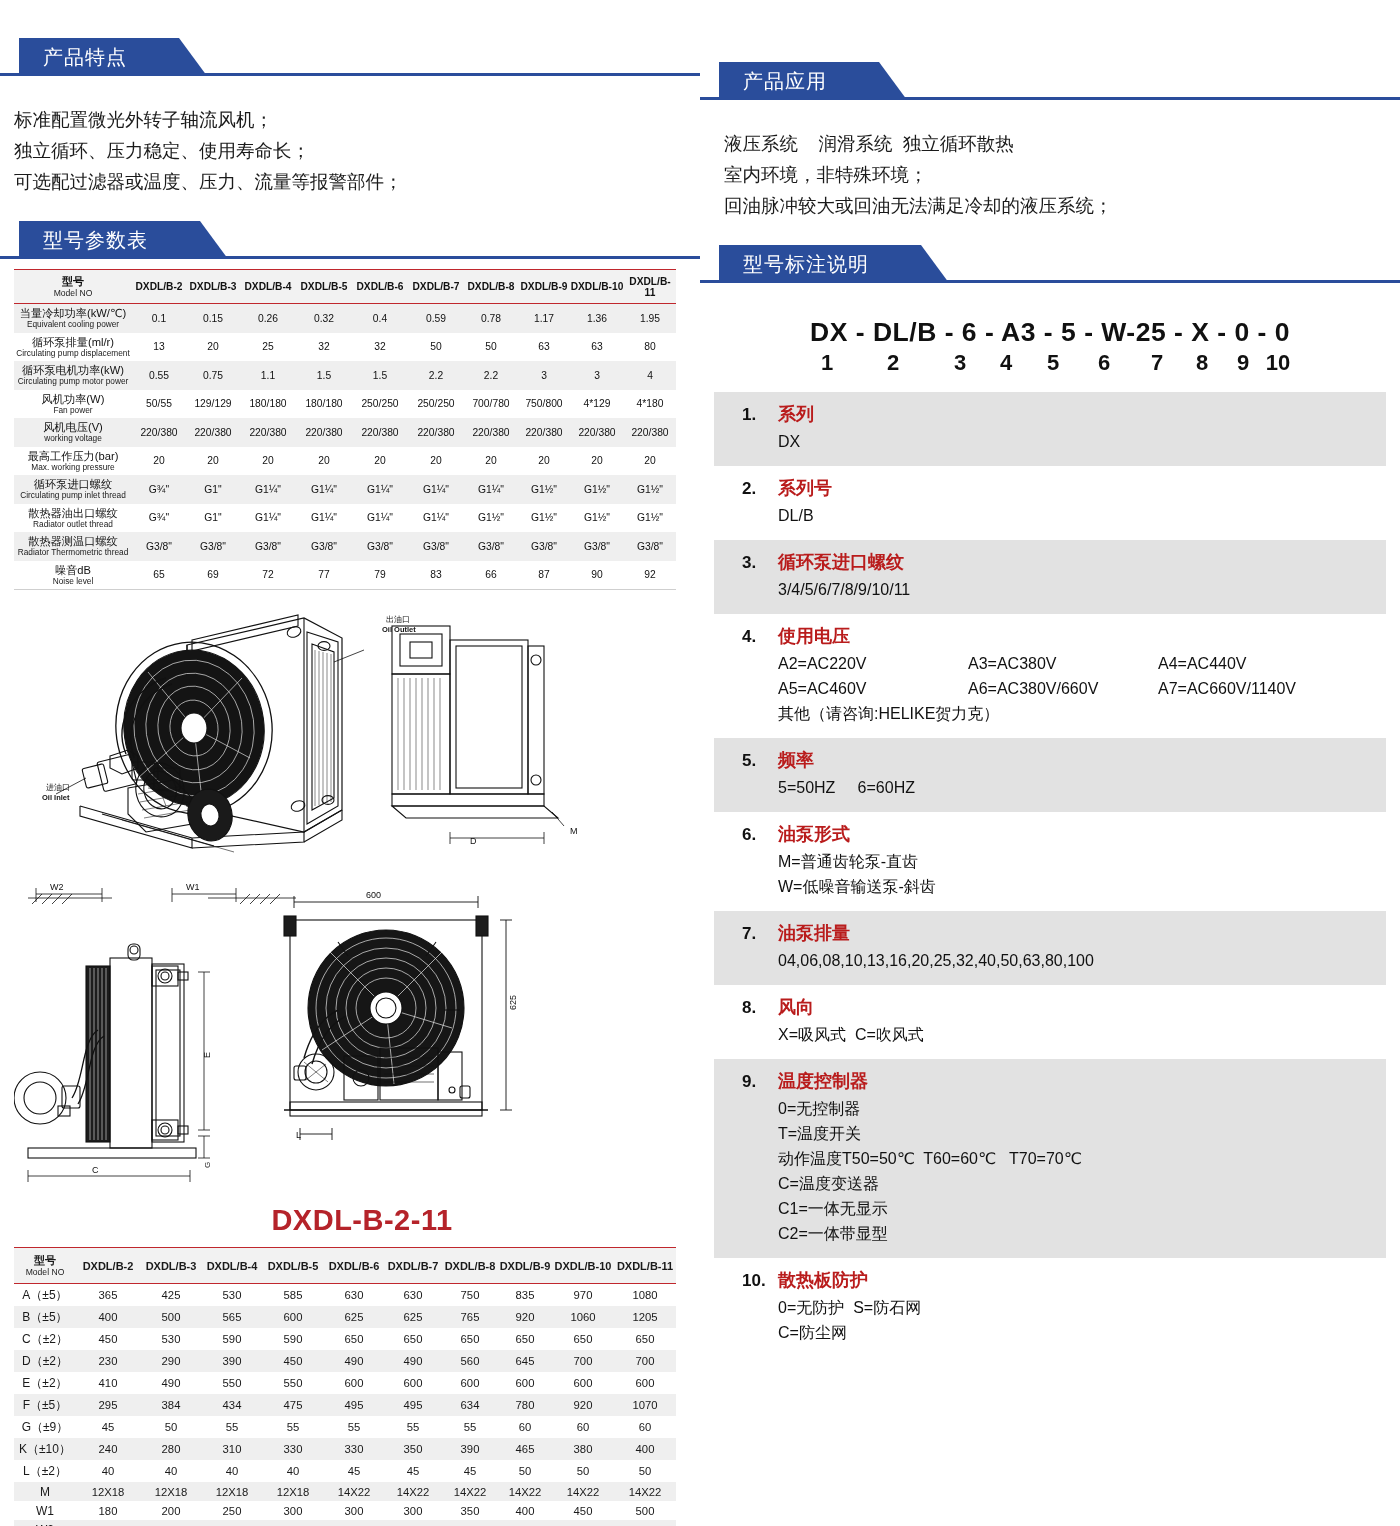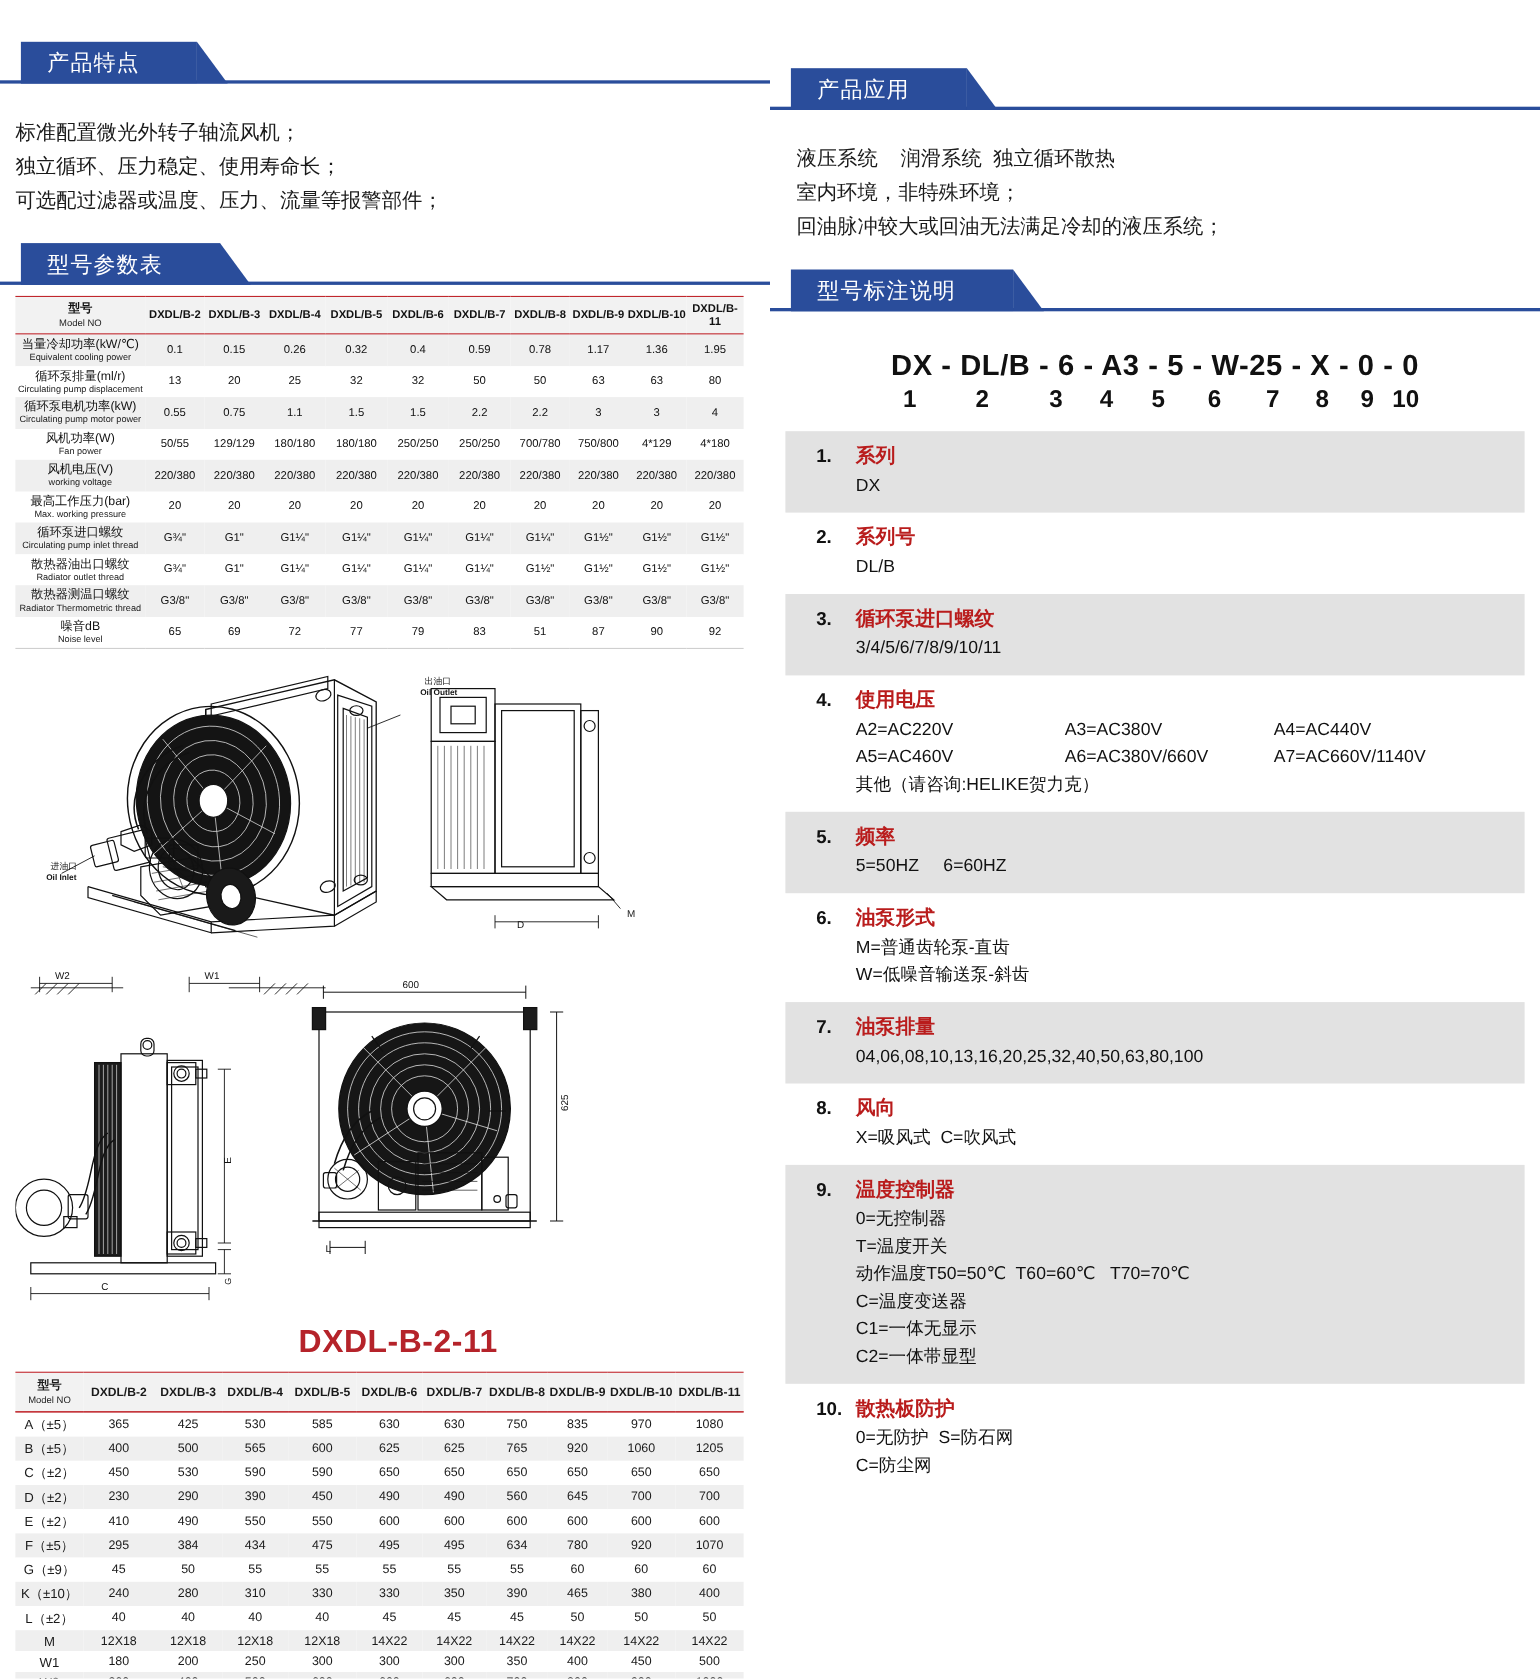--- a/index.html
+++ b/index.html
@@ -314,21 +314,21 @@
             <td class="rowhead">
               <span class="rh-cn">噪音dB</span>
               <span class="rh-en">Noise level</span>
             </td>
             <td>65</td>
             <td>69</td>
             <td>72</td>
             <td>77</td>
             <td>79</td>
             <td>83</td>
-            <td>51</td>
+            <td>66</td>
             <td>87</td>
             <td>90</td>
             <td>92</td>
           </tr>
         </tbody>
     </table>
 
     <div class="drawing">
       <svg width="662" height="610" viewBox="0 0 662 610">
         <g stroke="#111" fill="none" stroke-width="1.1">

